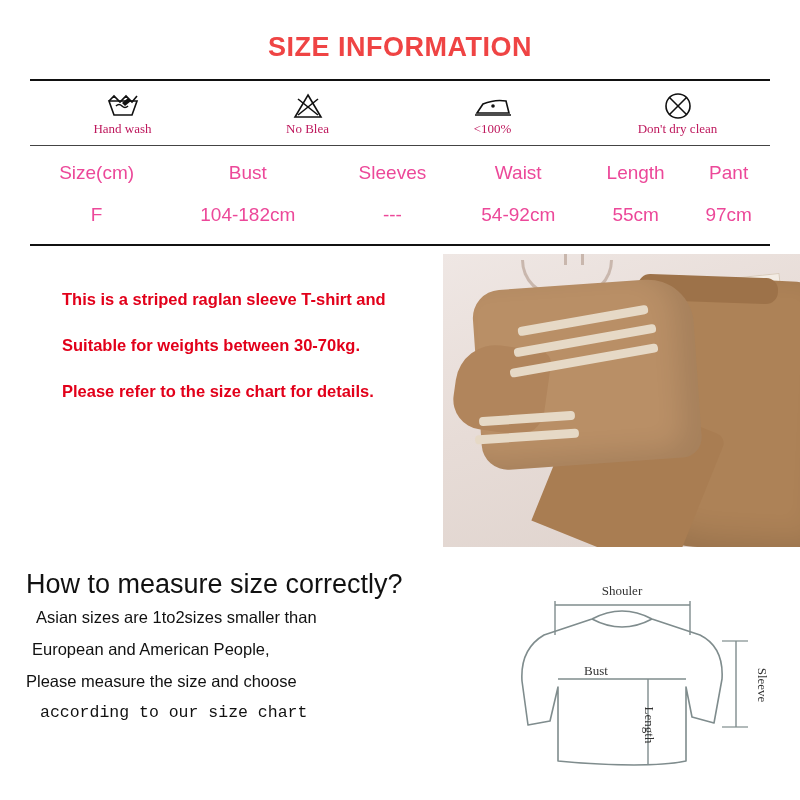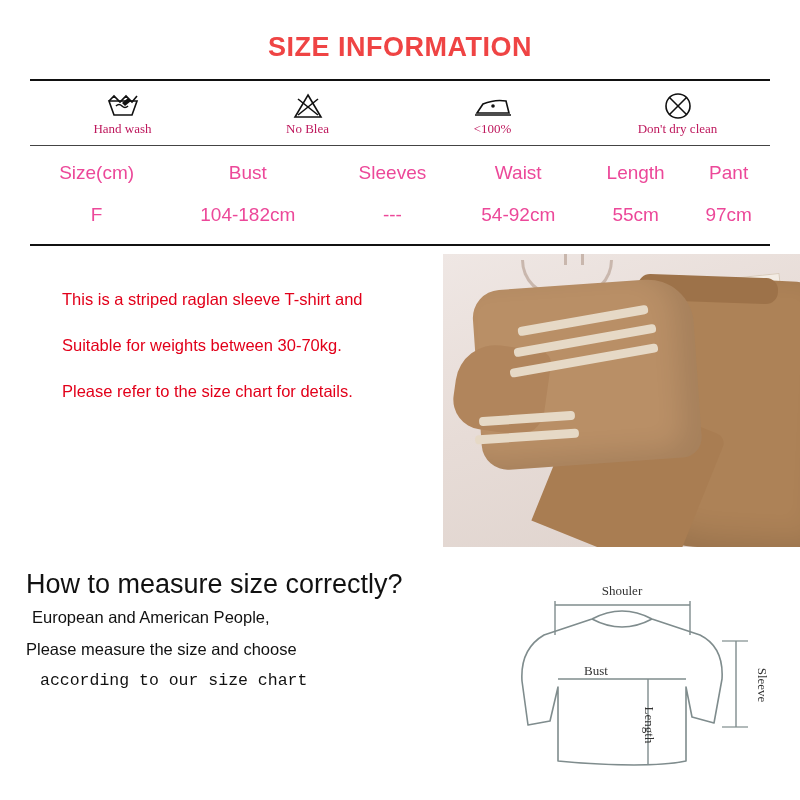--- a/index.html
+++ b/index.html
@@ -95,20 +95,21 @@
   
   .mid {
     display: flex;
     margin-top: 8px;
   }
   .desc {
     width: 448px;
     padding-left: 62px;
     box-sizing: border-box;
     padding-top: 36px;
+    font-weight: bold;
   }
   .desc p {
     color: #e2001a;
     font-size: 16.5px;
     margin: 0 0 28px 0;
     line-height: 1.1;
   }
   .photo {
     width: 362px;
     height: 293px;
@@ -339,20 +340,21 @@
       <div class="stripe s2"></div>
       <div class="stripe s3"></div>
       <div class="stripe s4"></div>
       <div class="stripe s5"></div>
     </div>
   </div>
 
   <div class="measure">
     <div class="measure-left">
       <h2 class="measure-head">How to measure size correctly?</h2>
+      <p class="indent1">Asian sizes are 1to2sizes smaller than</p>
       <p class="indent2">European and American People,</p>
       <p>Please measure the size and choose</p>
       <p class="indent3">according to our size chart</p>
     </div>
 
     <div class="diagram">
       <svg width="290" height="230" viewBox="0 0 290 230">
 
         <line x1="55" y1="30" x2="190" y2="30" stroke="#7f8c8d" stroke-width="1.4"></line>
         <line x1="55" y1="26" x2="55" y2="60" stroke="#7f8c8d" stroke-width="1.4"></line>

